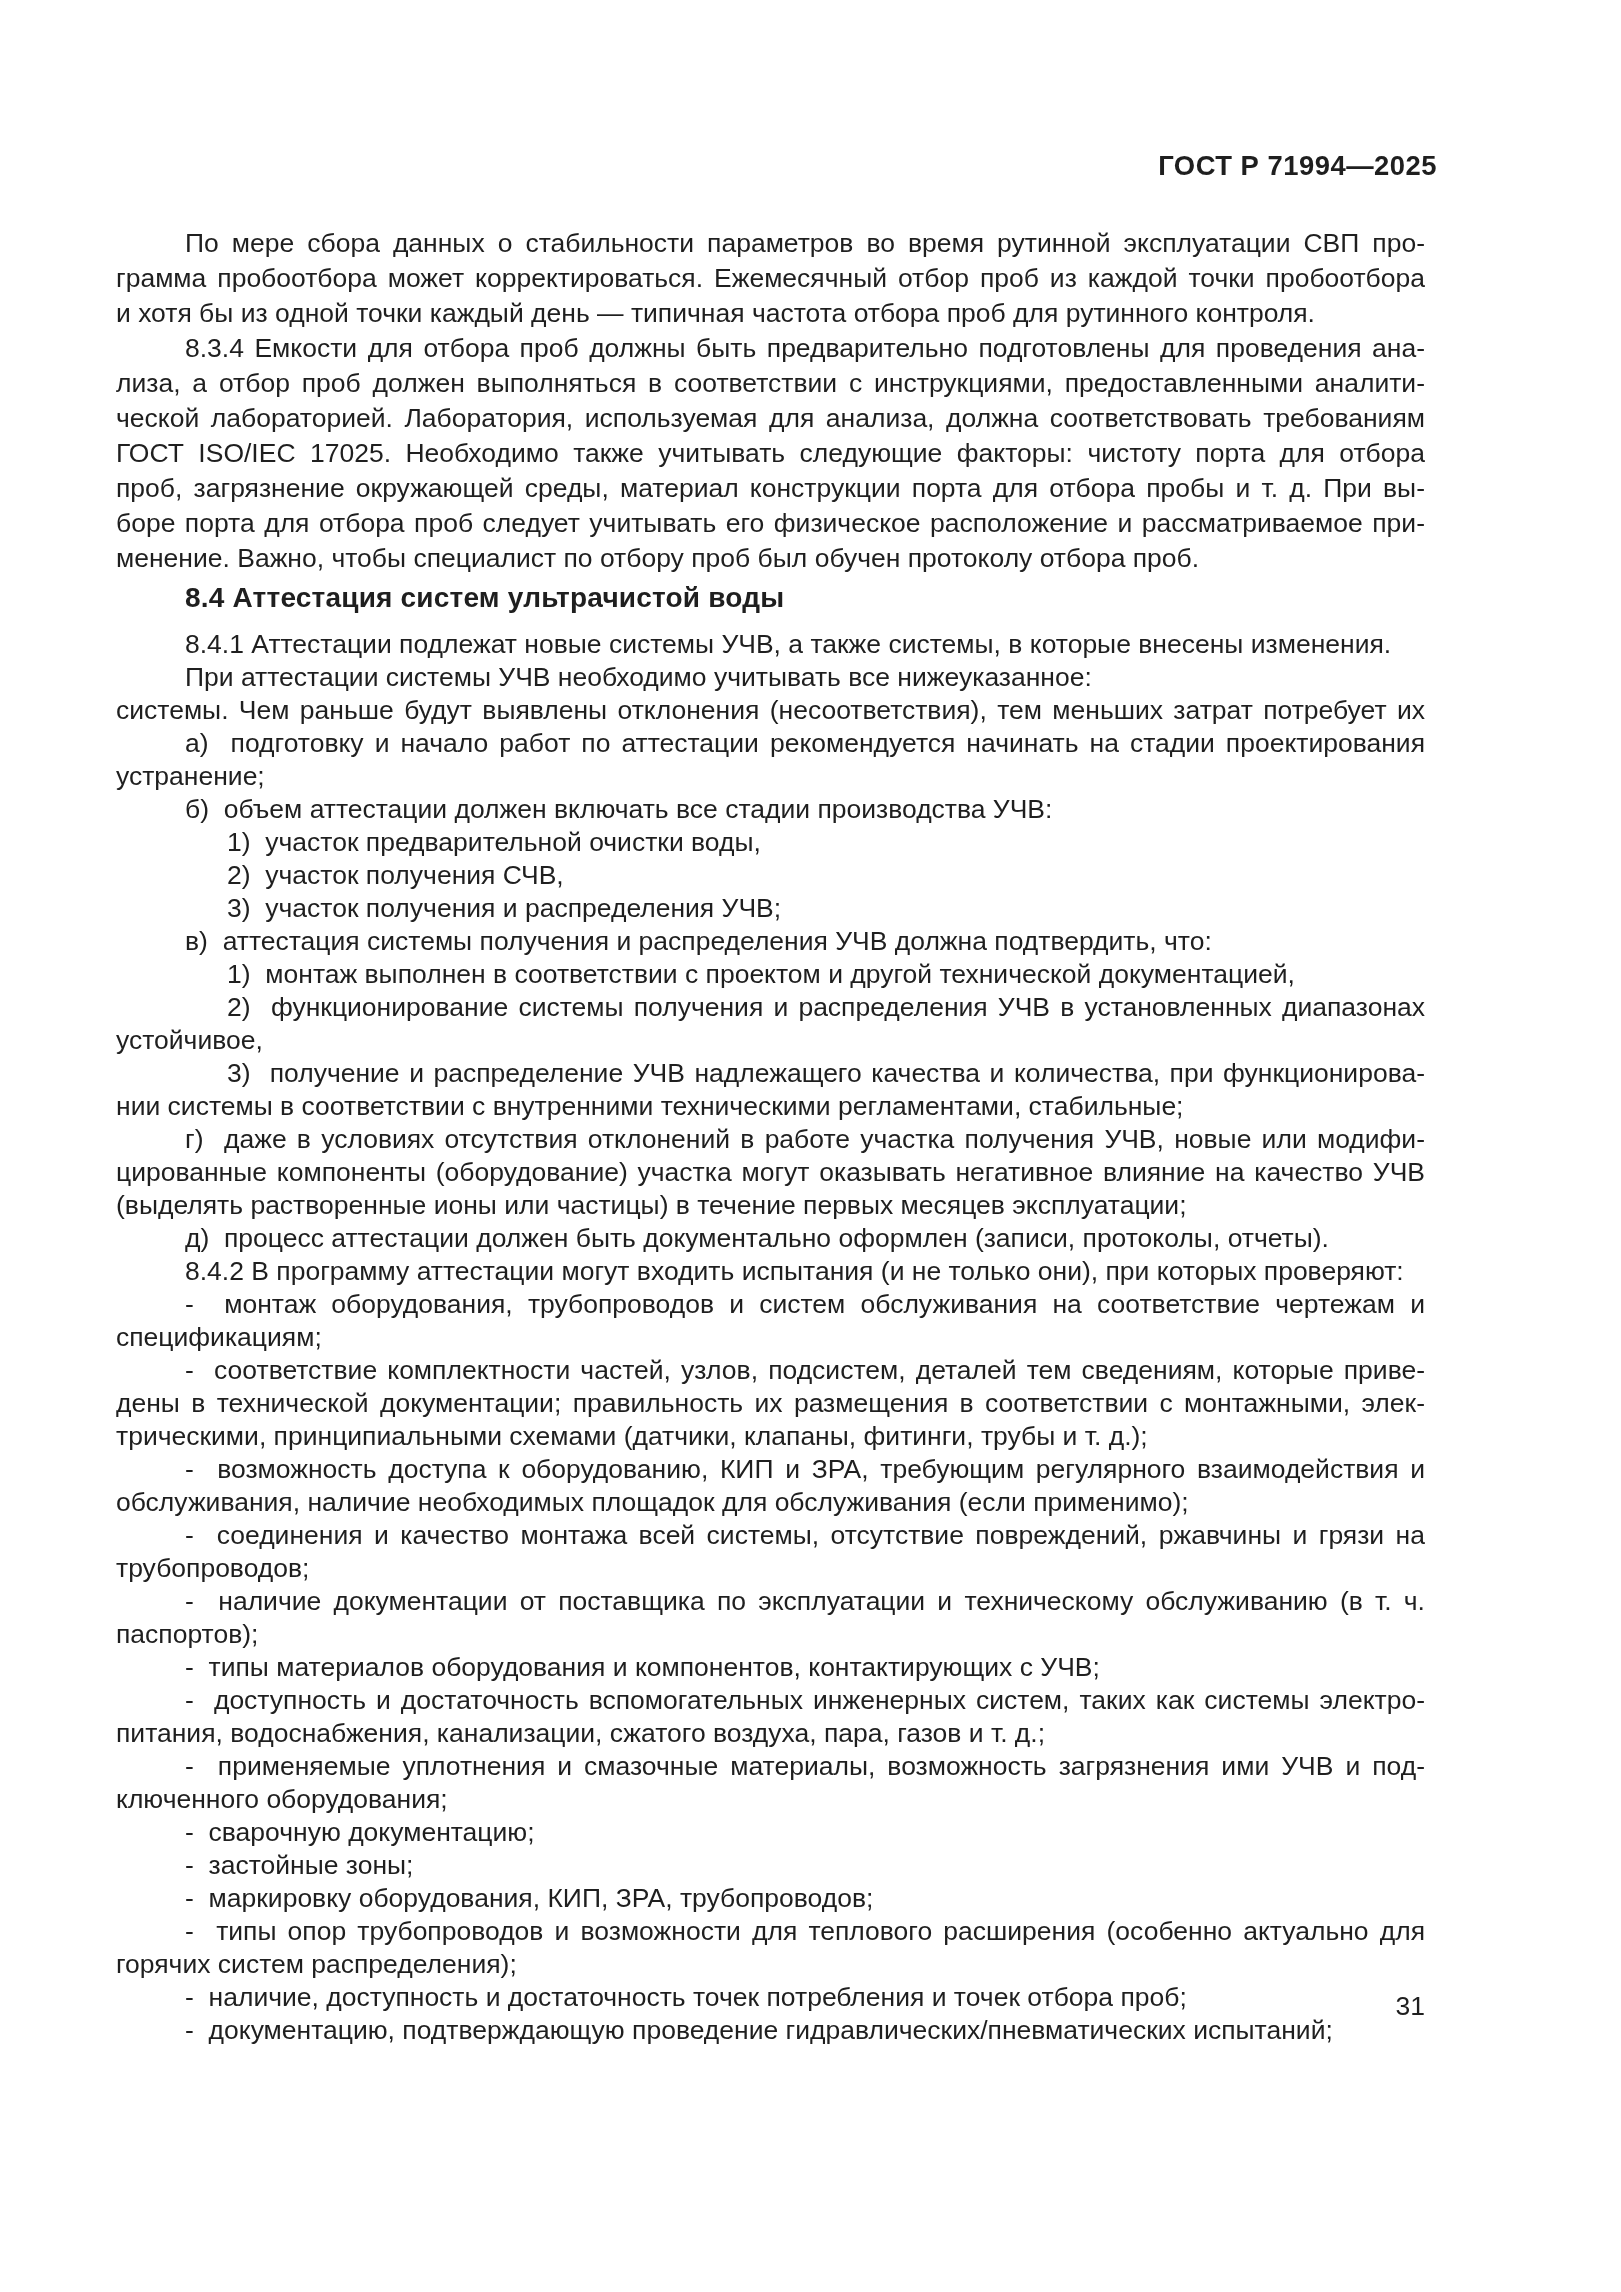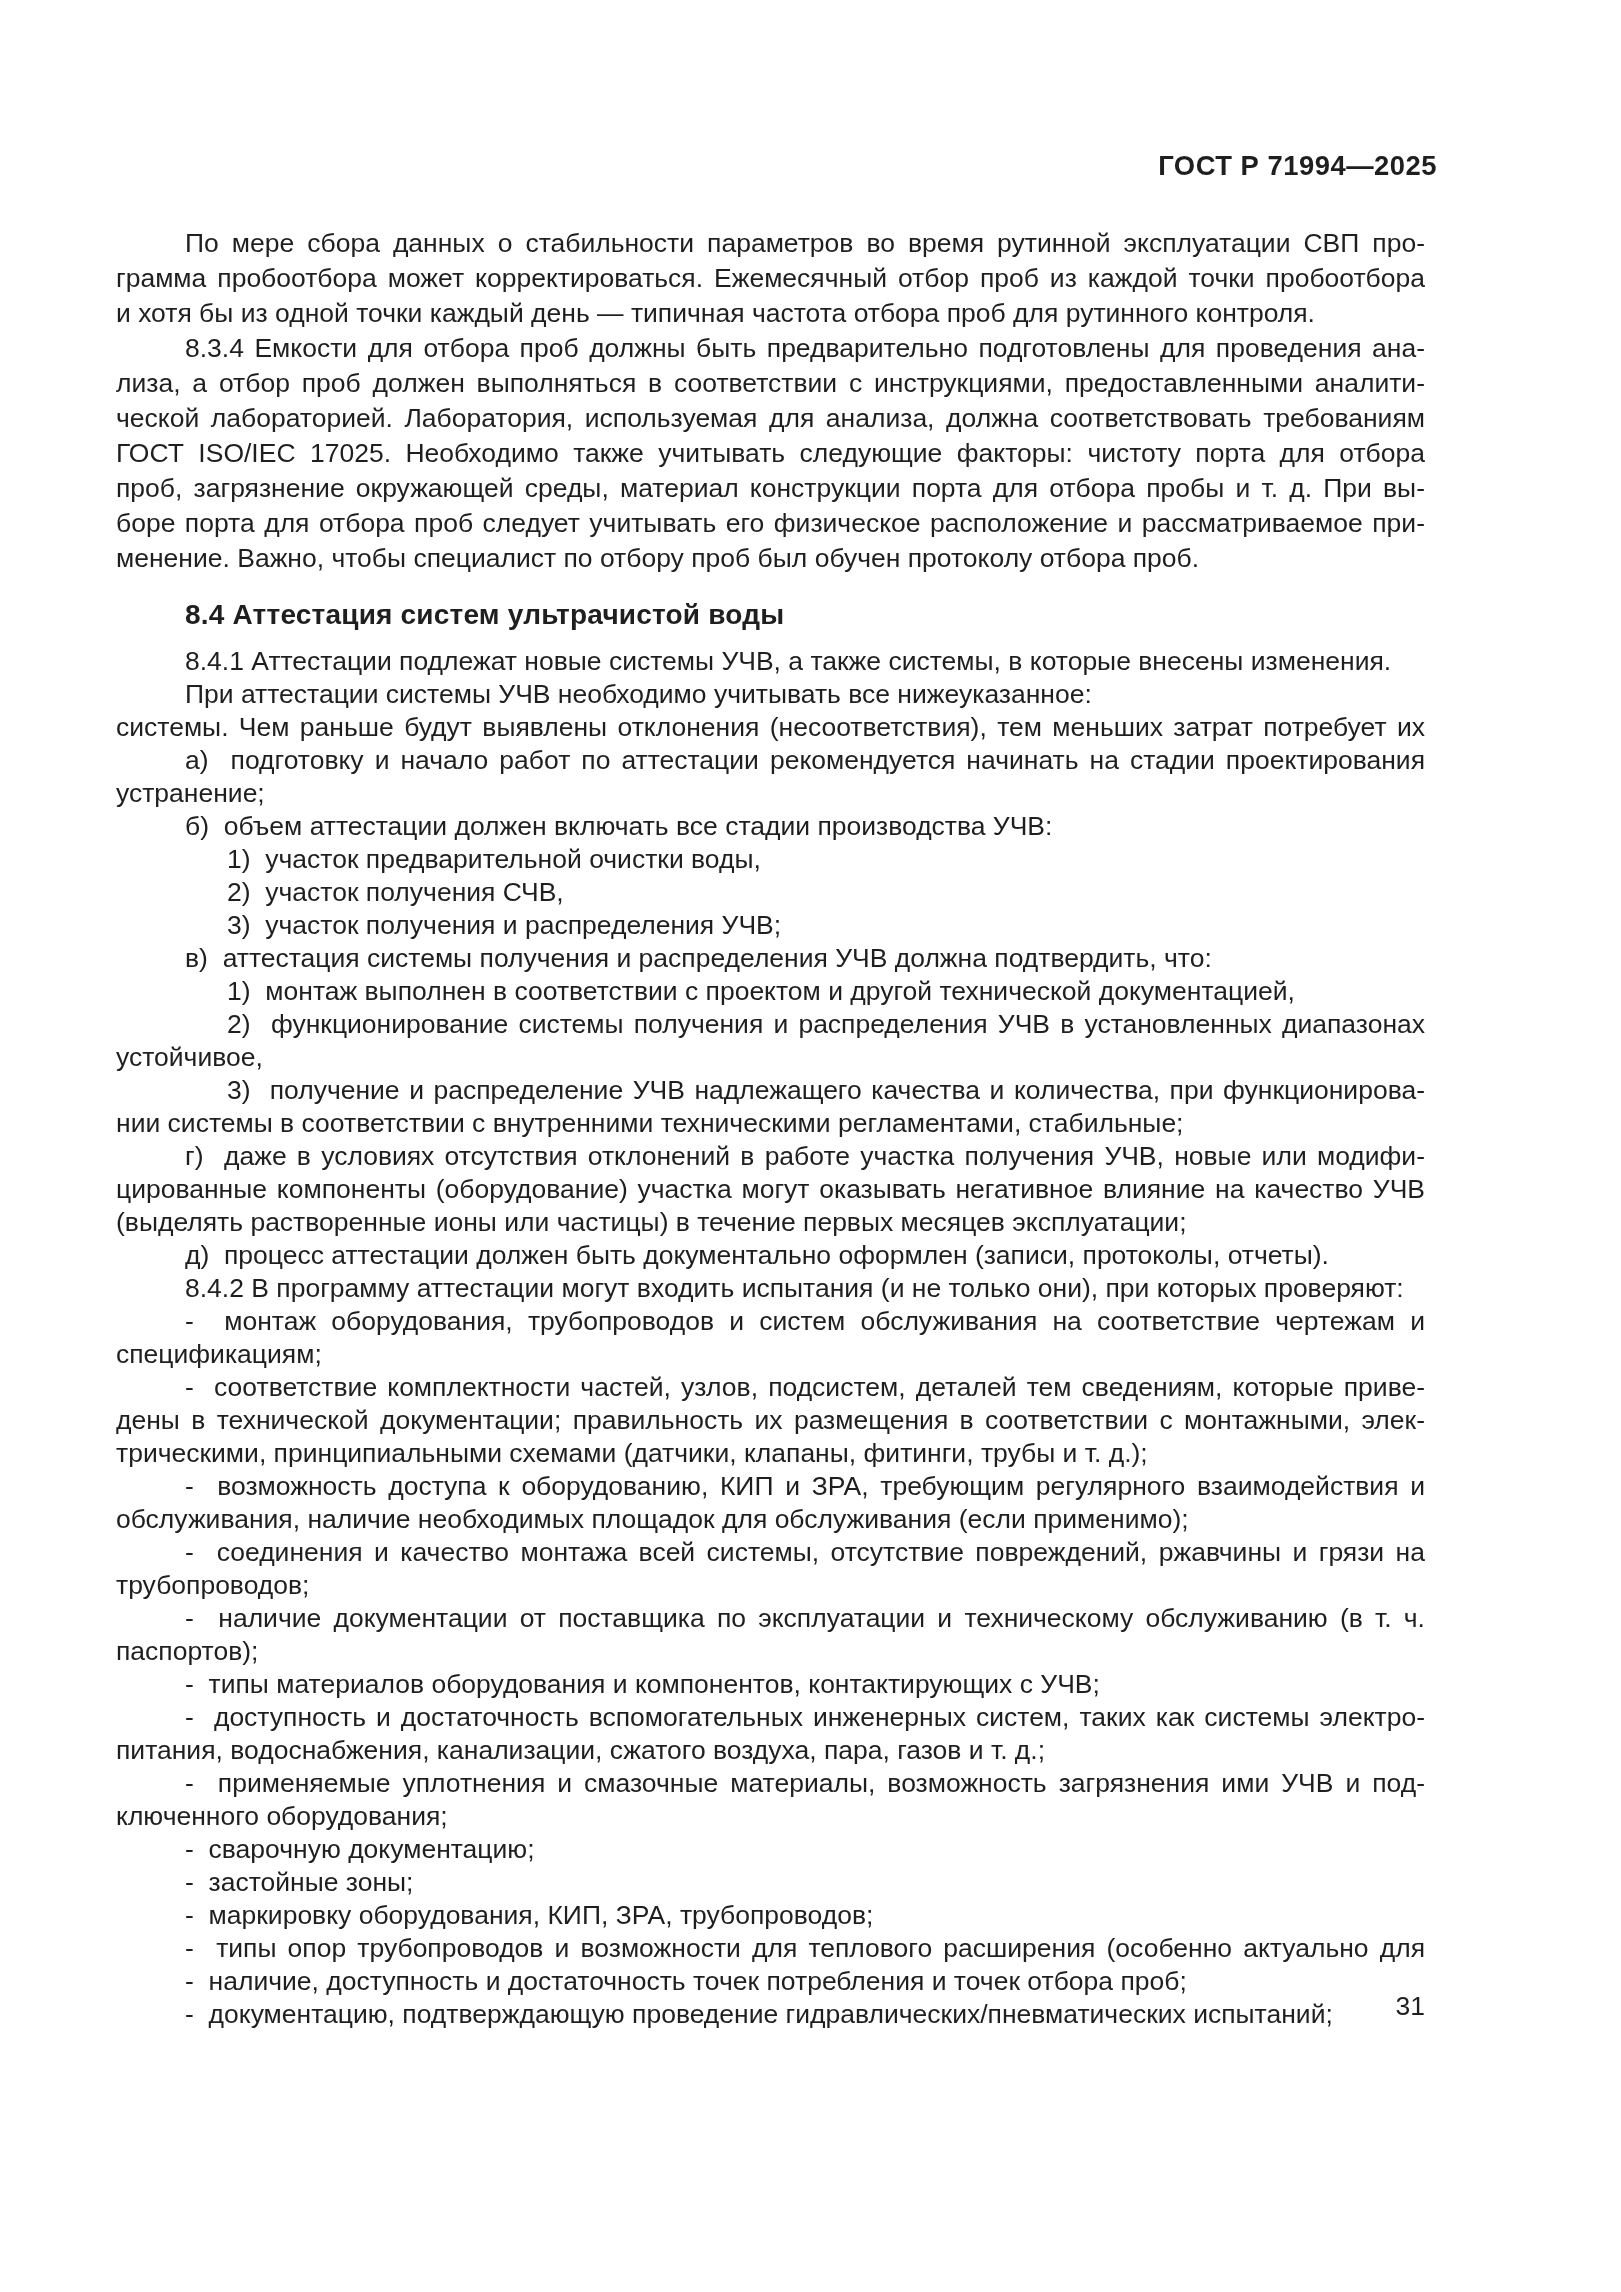--- a/index.html
+++ b/index.html
@@ -46,21 +46,21 @@
     text-align: justify;
     text-align-last: justify;
   }
   .line.i1 { padding-left: 69px;  width: calc(100% - 69px); }
   .line.i2 { padding-left: 111px; width: calc(100% - 111px); }
   .heading {
     font-weight: bold;
     font-size: 28px;
     line-height: 33px;
     padding-left: 69px;
-    margin-top: 22px;
+    margin-top: 5px;
     margin-bottom: 13.7px;
     letter-spacing: 0.2px;
   }
   .page-footer {
     position: absolute;
     top: 1990px;
     left: 116px;
     width: 1309px;
     text-align: right;
     font-size: 26.5px;
@@ -123,20 +123,21 @@
         <div class="line i0">паспортов);</div>
         <div class="line i1">-&nbsp; типы материалов оборудования и компонентов, контактирующих с УЧВ;</div>
         <div class="line i1 just">-&nbsp; доступность и достаточность вспомогательных инженерных систем, таких как системы электро-</div>
         <div class="line i0">питания, водоснабжения, канализации, сжатого воздуха, пара, газов и т. д.;</div>
         <div class="line i1 just">-&nbsp; применяемые уплотнения и смазочные материалы, возможность загрязнения ими УЧВ и под-</div>
         <div class="line i0">ключенного оборудования;</div>
         <div class="line i1">-&nbsp; сварочную документацию;</div>
         <div class="line i1">-&nbsp; застойные зоны;</div>
         <div class="line i1">-&nbsp; маркировку оборудования, КИП, ЗРА, трубопроводов;</div>
         <div class="line i1 just">-&nbsp; типы опор трубопроводов и возможности для теплового расширения (особенно актуально для</div>
+        <div class="line i0">горячих систем распределения);</div>
         <div class="line i1">-&nbsp; наличие, доступность и достаточность точек потребления и точек отбора проб;</div>
         <div class="line i1">-&nbsp; документацию, подтверждающую проведение гидравлических/пневматических испытаний;</div>
       </div>
     </div>
 
   <div class="page-footer">
     <span>31</span>
   </div>
 </div>
 

